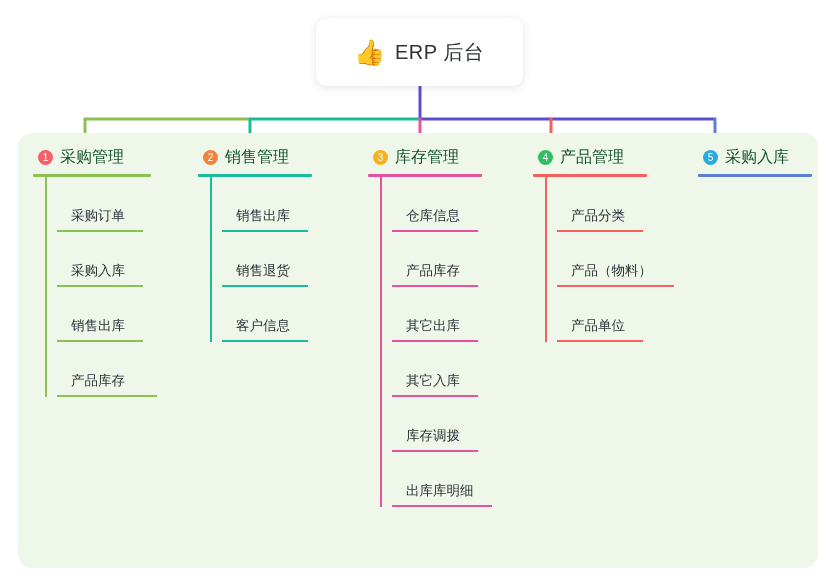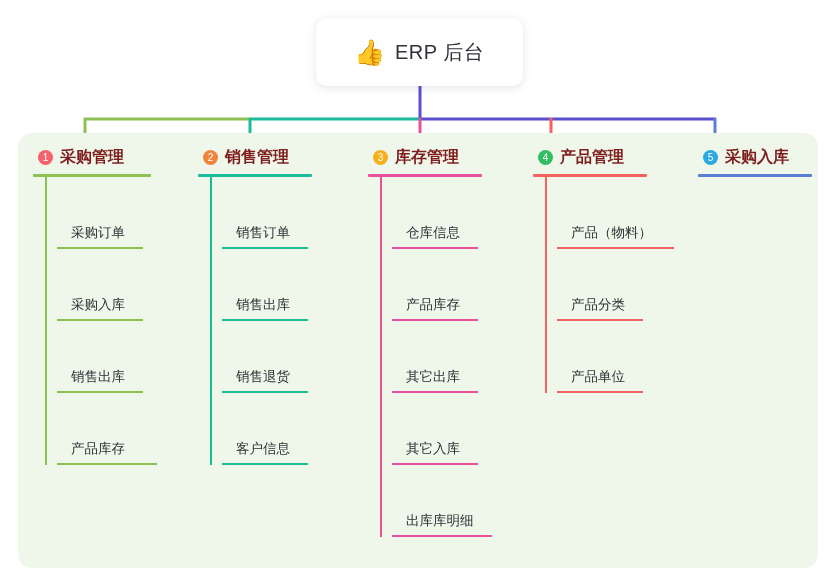--- a/index.html
+++ b/index.html
@@ -85,44 +85,44 @@
     border-radius: 50%;
     color: #ffffff;
     font-size: 10px;
     line-height: 15px;
     text-align: center;
     flex: 0 0 auto;
     font-family: "Liberation Sans", sans-serif;
   }
   .col-title {
     font-size: 16px;
-    color: #7f1d1d;
+    color: #14532d;
     white-space: nowrap;
-    font-weight: 700;
+    font-weight: 400;
   }
   .col-rule {
     height: 3px;
     margin-top: 6px;
     border-radius: 1px;
   }
   .items {
     position: relative;
     margin-top: 0;
     padding-left: 12px;
   }
   .spine {
     position: absolute;
     left: 12px;
     top: 0;
     bottom: 0;
     width: 2px;
   }
   .item {
     position: relative;
-    height: 72px;
+    height: 55px;
     margin-left: 12px;
     display: flex;
     align-items: flex-end;
     box-sizing: border-box;
     font-family: Liberation Serif, serif;
   }
   .item-label {
     font-size: 13.5px;
     color: #2c3036;
     white-space: nowrap;
@@ -193,24 +193,20 @@
   <div class="column" id="col-1" style="left:198px; width:140px;">
     <div class="col-head">
       <span class="badge" style="background: rgb(240, 132, 60);">2</span>
       <span class="col-title">销售管理</span>
     </div>
     <div class="col-rule" style="width: 114px; background: rgb(26, 188, 156);"></div>
     <div class="items">
       <div class="spine" style="background: rgb(26, 188, 156);"></div>
       <div class="item">
         <span class="item-rule" style="width: 86px; background: rgb(26, 188, 156);"></span>
-        <span class="item-label">销售订单</span>
-      </div>
-      <div class="item">
-        <span class="item-rule" style="width: 86px; background: rgb(26, 188, 156);"></span>
         <span class="item-label">销售出库</span>
       </div>
       <div class="item">
         <span class="item-rule" style="width: 86px; background: rgb(26, 188, 156);"></span>
         <span class="item-label">销售退货</span>
       </div>
       <div class="item">
         <span class="item-rule" style="width: 86px; background: rgb(26, 188, 156);"></span>
         <span class="item-label">客户信息</span>
       </div>
@@ -235,44 +231,48 @@
       </div>
       <div class="item">
         <span class="item-rule" style="width: 86px; background: rgb(232, 82, 156);"></span>
         <span class="item-label">其它出库</span>
       </div>
       <div class="item">
         <span class="item-rule" style="width: 86px; background: rgb(232, 82, 156);"></span>
         <span class="item-label">其它入库</span>
       </div>
       <div class="item">
+        <span class="item-rule" style="width: 86px; background: rgb(232, 82, 156);"></span>
+        <span class="item-label">库存调拨</span>
+      </div>
+      <div class="item">
         <span class="item-rule" style="width: 100px; background: rgb(232, 82, 156);"></span>
         <span class="item-label">出库库明细</span>
       </div>
     </div>
   </div>
 
   <div class="column" id="col-3" style="left:533px; width:160px;">
     <div class="col-head">
       <span class="badge" style="background: rgb(47, 191, 96);">4</span>
       <span class="col-title">产品管理</span>
     </div>
     <div class="col-rule" style="width: 114px; background: rgb(244, 97, 95);"></div>
     <div class="items">
       <div class="spine" style="background: rgb(244, 97, 95);"></div>
       <div class="item">
+        <span class="item-rule" style="width: 86px; background: rgb(244, 97, 95);"></span>
+        <span class="item-label">产品分类</span>
+      </div>
+      <div class="item">
         <span class="item-rule" style="width: 117px; background: rgb(244, 97, 95);"></span>
         <span class="item-label">产品（物料）</span>
       </div>
       <div class="item">
         <span class="item-rule" style="width: 86px; background: rgb(244, 97, 95);"></span>
-        <span class="item-label">产品分类</span>
-      </div>
-      <div class="item">
-        <span class="item-rule" style="width: 86px; background: rgb(244, 97, 95);"></span>
         <span class="item-label">产品单位</span>
       </div>
     </div>
   </div>
 
   <div class="column" id="col-4" style="left:698px; width:140px;">
     <div class="col-head">
       <span class="badge" style="background: rgb(41, 169, 224);">5</span>
       <span class="col-title">采购入库</span>
     </div>

